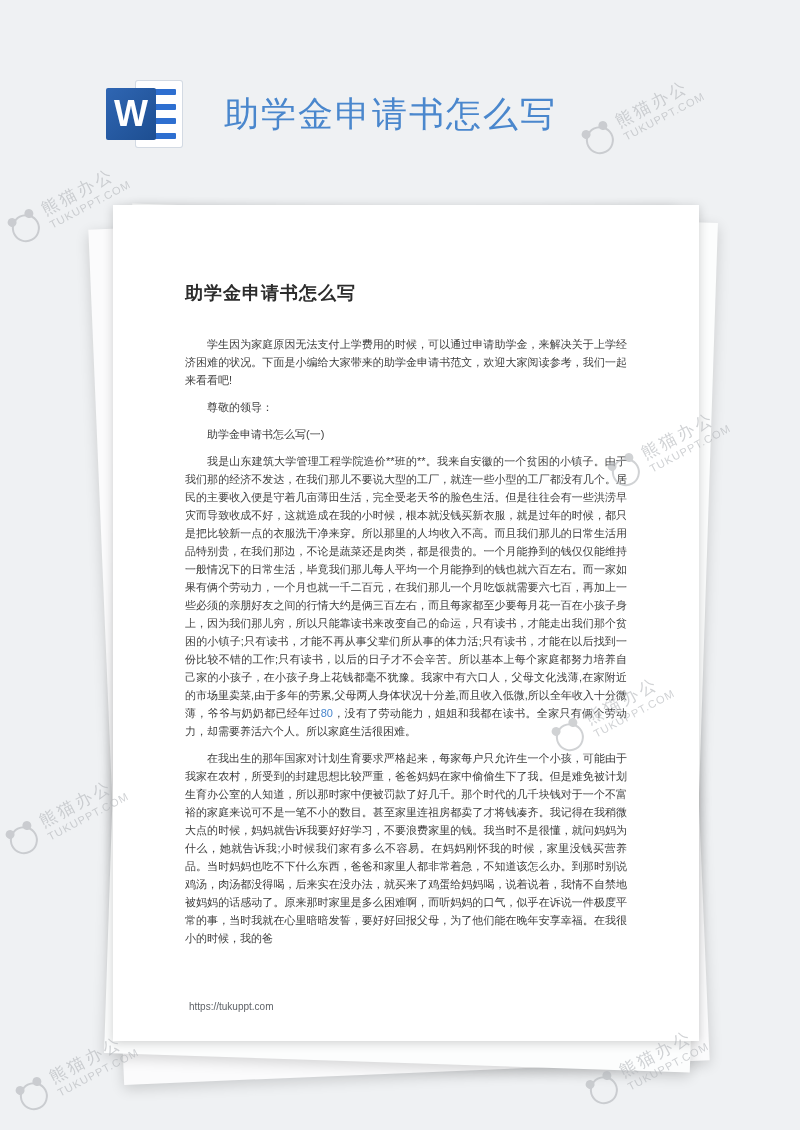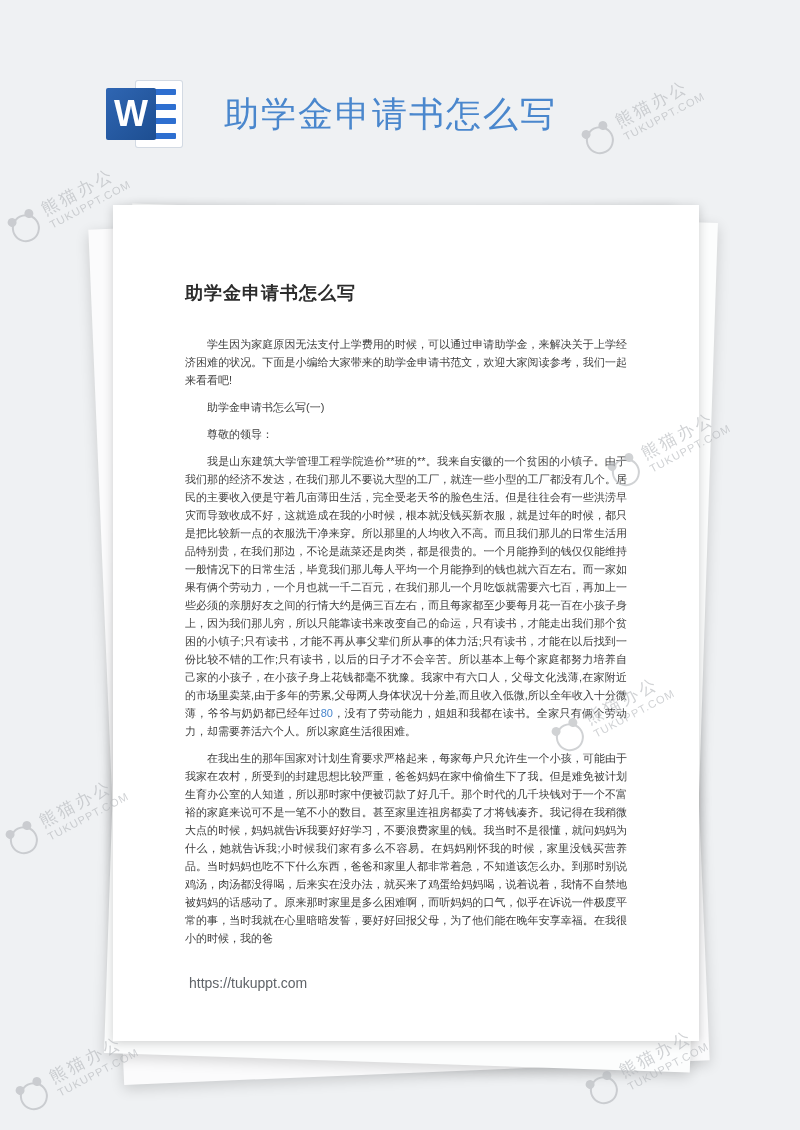--- a/index.html
+++ b/index.html
@@ -36,21 +36,21 @@
   .pg.back-b { left:5px; top:8px; width:100%; height:850px; transform:rotate(1.9deg); background:#fcfdfd; box-shadow:0 4px 14px rgba(0,0,0,.16); }
   .pg.main {
     left:0; top:0; width:100%; height:100%;
     box-shadow:0 2px 10px rgba(0,0,0,.18);
     padding:60px 72px 0 72px; overflow:hidden;
   }
   .doc-heading { font-size:18px; font-weight:600; color:#2c2c2c; margin:16px 0 30px; letter-spacing:1px; }
   .doc p { font-size:11px; line-height:18px; color:#3d3d3d; text-align:justify; text-indent:2em; margin-bottom:9px; }
   .doc p.gap-after { }
   .hl { color:var(--accent); }
-  .footer-url { position:absolute; left:72px; bottom:49px; font-size:14px; color:#5f6368; background:#fff; padding:1px 3px 1px 4px; }
+  .footer-url { position:absolute; left:72px; bottom:28px; font-size:10px; color:#5f6368; background:#fff; padding:1px 3px 1px 4px; }
 
   
   .wm {
     position:absolute; display:flex; align-items:center; gap:9px;
     transform:rotate(-28deg); color:#b4b7bb; opacity:.62;
     z-index:10; pointer-events:none; white-space:nowrap;
   }
   .wm-logo { width:28px; height:28px; border-radius:50%; border:2px solid currentColor; position:relative; flex:0 0 auto; }
   .wm-logo::before, .wm-logo::after { content:""; position:absolute; width:9px; height:9px; border-radius:50%; background:currentColor; top:-4px; }
   .wm-logo::before { left:-2px; }
@@ -86,22 +86,22 @@
   </header>
 
   <div class="stack">
     <div class="pg back-a"></div>
     <div class="pg back-b"></div>
 
     <div class="pg main doc">
       <h2 class="doc-heading">助学金申请书怎么写</h2>
 
       <p>学生因为家庭原因无法支付上学费用的时候，可以通过申请助学金，来解决关于上学经济困难的状况。下面是小编给大家带来的助学金申请书范文，欢迎大家阅读参考，我们一起来看看吧!</p>
+      <p>尊敬的领导：</p>
       <p>助学金申请书怎么写(一)</p>
-      <p>尊敬的领导：</p>
 
       <p class="gap-after"><span>我是山东建筑大学管理工程学院造价**班的**。我来自安徽的一个贫困的小镇子。由于我们那的经济不发达，在我们那儿不要说大型的工厂，就连一些小型的工厂都没有几个。居民的主要收入便是守着几亩薄田生活，完全受老天爷的脸色生活。但是往往会有一些洪涝早灾而导致收成不好，这就造成在我的小时候，根本就没钱买新衣服，就是过年的时候，都只是把比较新一点的衣服洗干净来穿。所以那里的人均收入不高。而且我们那儿的日常生活用品特别贵，在我们那边，不论是蔬菜还是肉类，都是很贵的。一个月能挣到的钱仅仅能维持一般情况下的日常生活，毕竟我们那儿每人平均一个月能挣到的钱也就六百左右。而一家如果有俩个劳动力，一个月也就一千二百元，在我们那儿一个月吃饭就需要六七百，再加上一些必须的亲朋好友之间的行情大约是俩三百左右，而且每家都至少要每月花一百在小孩子身上，因为我们那儿穷，所以只能靠读书来改变自己的命运，只有读书，才能走出我们那个贫困的小镇子;只有读书，才能不再从事父辈们所从事的体力活;只有读书，才能在以后找到一份比较不错的工作;只有读书，以后的日子才不会辛苦。所以基本上每个家庭都努力培养自己家的小孩子，在小孩子身上花钱都毫不犹豫。我家中有六口人，父母文化浅薄,在家附近的市场里卖菜,由于多年的劳累,父母两人身体状况十分差,而且收入低微,所以全年收入十分微薄，爷爷与奶奶都已经年过</span><span class="hl">80</span><span>，没有了劳动能力，姐姐和我都在读书。全家只有俩个劳动力，却需要养活六个人。所以家庭生活很困难。</span></p>
 
       <p>在我出生的那年国家对计划生育要求严格起来，每家每户只允许生一个小孩，可能由于我家在农村，所受到的封建思想比较严重，爸爸妈妈在家中偷偷生下了我。但是难免被计划生育办公室的人知道，所以那时家中便被罚款了好几千。那个时代的几千块钱对于一个不富裕的家庭来说可不是一笔不小的数目。甚至家里连祖房都卖了才将钱凑齐。我记得在我稍微大点的时候，妈妈就告诉我要好好学习，不要浪费家里的钱。我当时不是很懂，就问妈妈为什么，她就告诉我;小时候我们家有多么不容易。在妈妈刚怀我的时候，家里没钱买营养品。当时妈妈也吃不下什么东西，爸爸和家里人都非常着急，不知道该怎么办。到那时别说鸡汤，肉汤都没得喝，后来实在没办法，就买来了鸡蛋给妈妈喝，说着说着，我情不自禁地被妈妈的话感动了。原来那时家里是多么困难啊，而听妈妈的口气，似乎在诉说一件极度平常的事，当时我就在心里暗暗发誓，要好好回报父母，为了他们能在晚年安享幸福。在我很小的时候，我的爸</p>
 
       <div class="footer-url">https://tukuppt.com</div>
     </div>
   </div>
 
   <div class="wm pos1">

